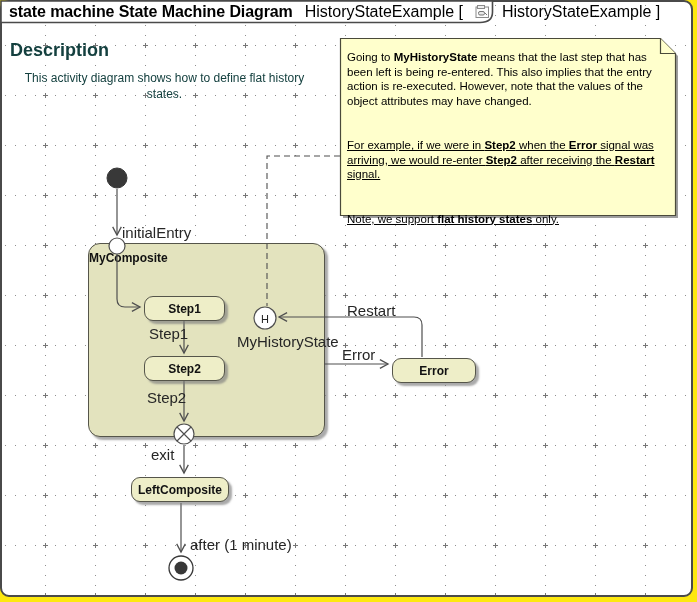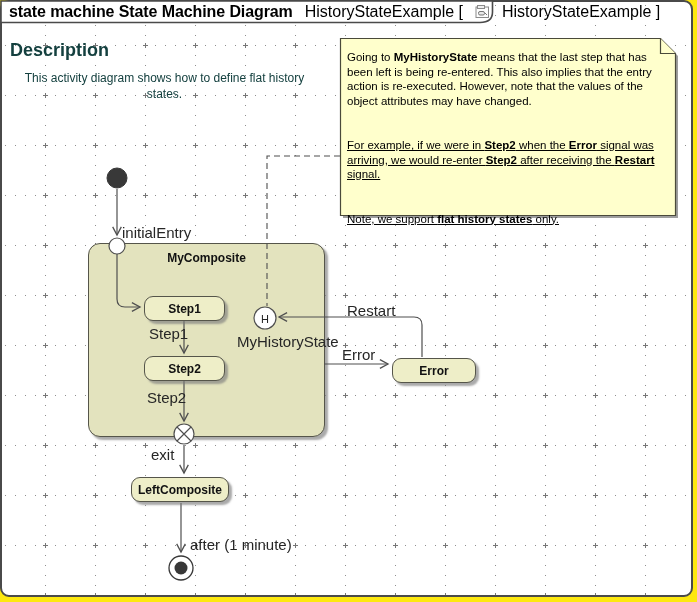--- a/index.html
+++ b/index.html
@@ -26,21 +26,21 @@
   .note-para + .note-para{margin-top:30px;text-decoration:underline;}
 
   
   .state{position:absolute;box-sizing:border-box;background:#eeeec8;border:1.2px solid #55554a;
          border-radius:9px;box-shadow:3px 3px 2px rgba(125,125,125,.65);
          display:flex;align-items:center;justify-content:center;
          font-size:12px;font-weight:bold;color:#111;}
   .composite{position:absolute;left:88px;top:243px;width:237px;height:194px;box-sizing:border-box;
          background:#e3e3be;border:1.2px solid #55554a;border-radius:12px;
          box-shadow:3px 3px 2px rgba(125,125,125,.65);}
-  .composite-title{position:absolute;left:0;right:0;top:7px;text-align:center;
+  .composite-title{position:absolute;left:0;right:0;top:7px;text-align:left;
          font-size:12px;font-weight:bold;color:#111;}
   .st-step1{left:144px;top:296px;width:81px;height:25px;}
   .st-step2{left:144px;top:356px;width:81px;height:25px;}
   .st-error{left:392px;top:358px;width:84px;height:25px;}
   .st-left{left:131px;top:477px;width:98px;height:25px;}
 
   
   .tlabel{position:absolute;font-size:15px;color:#262626;white-space:nowrap;}
   .lb-initial{left:122px;top:224px;}
   .lb-step1{left:149px;top:325px;}

